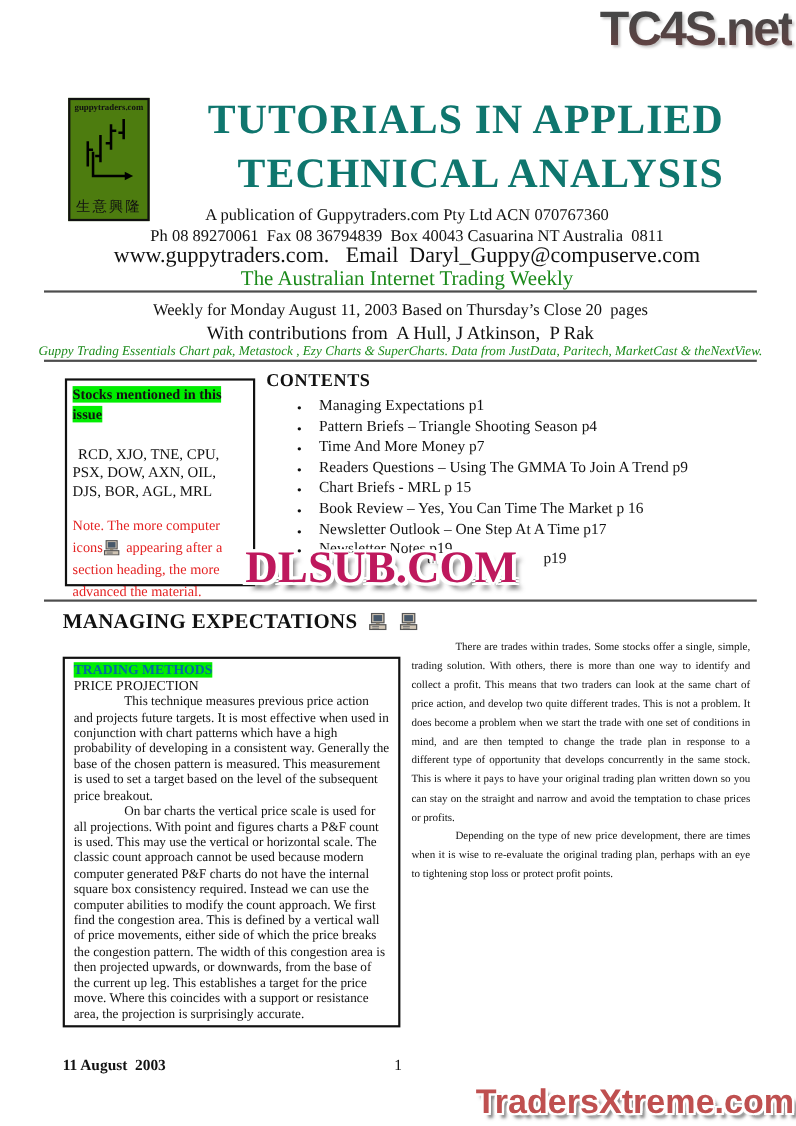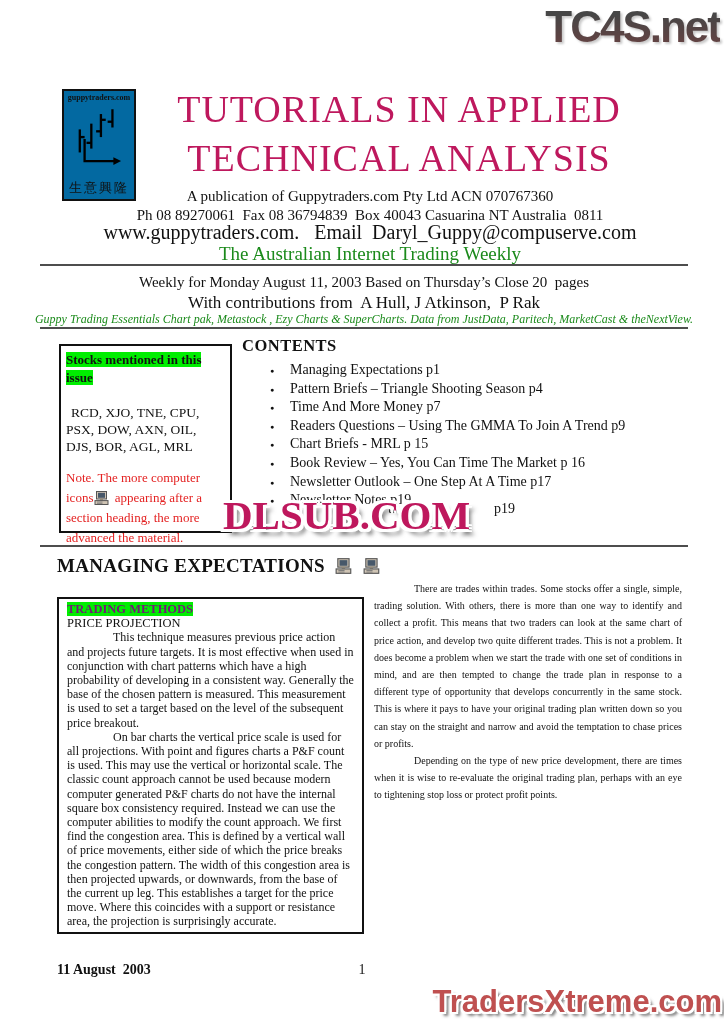--- a/index.html
+++ b/index.html
@@ -15,28 +15,28 @@
     font-weight:900;font-size:44px;letter-spacing:-2px;
     background:linear-gradient(180deg,#474747 25%,#5c4343 70%,#714646 100%);
     -webkit-background-clip:text;background-clip:text;color:transparent;
     filter:drop-shadow(2px 2px 1px #c9c9c9);
   }
 
   
   .logo-box{
     left:62px;top:89px;width:74px;height:112px;border:2px solid #111;
     box-sizing:border-box;display:flex;flex-direction:column;align-items:center;
-    justify-content:space-between;padding:2px 1px;background:#0369a1;
+    justify-content:space-between;padding:2px 1px;background:#4d7c0f;
   }
   .logo-site{font-size:8px;font-weight:700;white-space:nowrap;}
   .logo-cn{font-size:13px;letter-spacing:2px;white-space:nowrap;}
 
   .title1,.title2{
-    left:140px;width:518px;text-align:center;color:#be185d;
-    font-weight:400;font-size:38px;line-height:1;letter-spacing:1px;white-space:nowrap;
+    left:140px;width:518px;text-align:right;color:#0f766e;
+    font-weight:700;font-size:38px;line-height:1;letter-spacing:1px;white-space:nowrap;
   }
   .title1{top:90px;}
   .title2{top:139px;}
   .pub-line {left:80px;width:580px;top:188px;text-align:center;font-size:15px;white-space:pre;}
   .contact-line{left:80px;width:580px;top:207px;text-align:center;font-size:15px;white-space:pre;}
   .web-line {left:80px;width:580px;top:221px;text-align:center;font-size:20px;white-space:pre;}
   .tagline {left:80px;width:580px;top:243px;text-align:center;font-size:19px;color:#1b8a1b;}
 
   .rule{left:40px;width:648px;height:2px;background:#4d4d4d;}
   .rule1{top:264px;} .rule2{top:327px;} .rule3{top:545px;}
@@ -80,21 +80,21 @@
   .section-heading{
     left:57px;top:555px;font-weight:700;font-size:19px;letter-spacing:0.3px;white-space:nowrap;
   }
   .section-heading svg{vertical-align:-2px;margin-left:5px;}
 
   
   .left-box{
     left:57px;top:597px;width:307px;height:337px;border:2px solid #111;
     box-sizing:border-box;padding:3px 8px 0 8px;font-size:12px;line-height:14.2px;overflow:hidden;
   }
-  .label-trading{display:inline;background:#00ee00;color:#701a75;font-weight:700;font-size:12.5px;}
+  .label-trading{display:inline;background:#00ee00;color:#0369a1;font-weight:700;font-size:12.5px;}
   .label-price{font-size:12.5px;}
   .left-box p{margin:0;text-indent:46px;text-align:left;}
 
   
   .right-col{left:374px;top:580px;width:308px;font-size:10px;line-height:17.2px;text-align:justify;}
   .right-col p{margin:0;text-indent:40px;}
 
   
   .footer-date{left:57px;top:962px;font-weight:700;font-size:14px;white-space:pre;}
   .footer-page{left:0;top:962px;width:724px;text-align:center;font-size:14px;}

